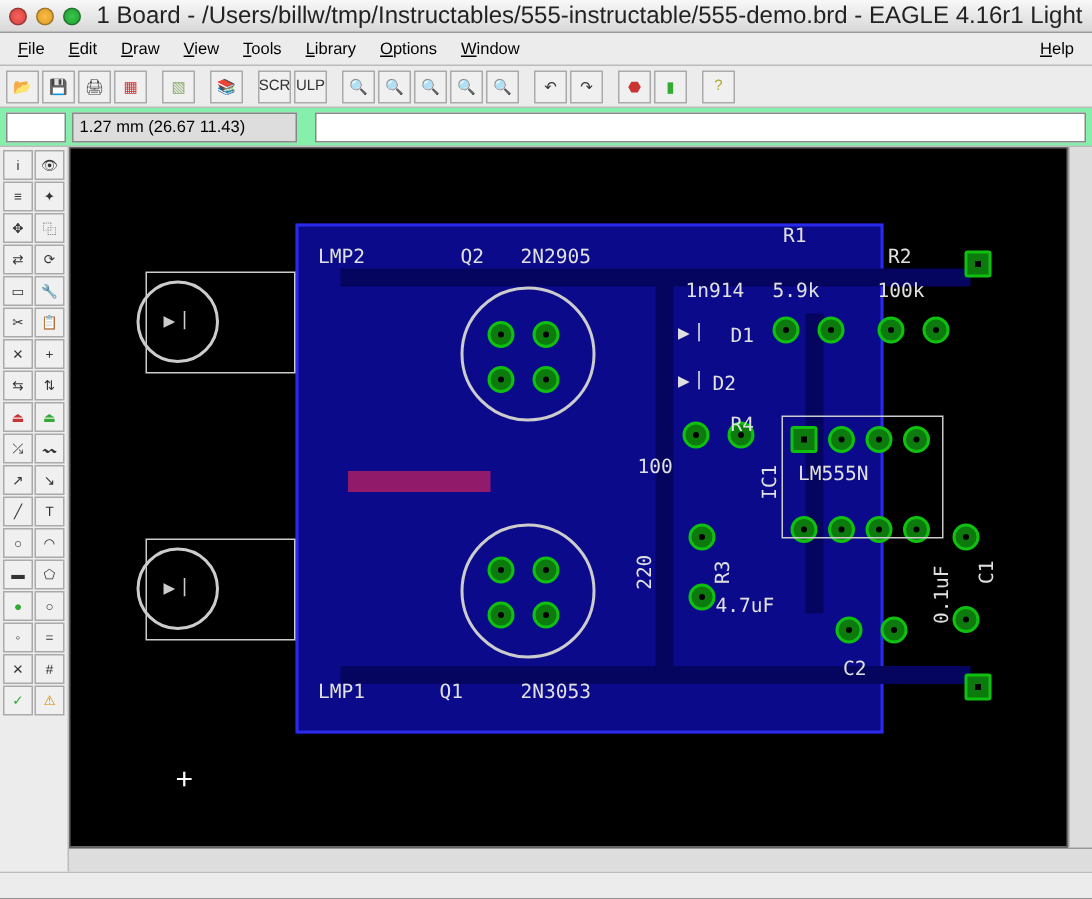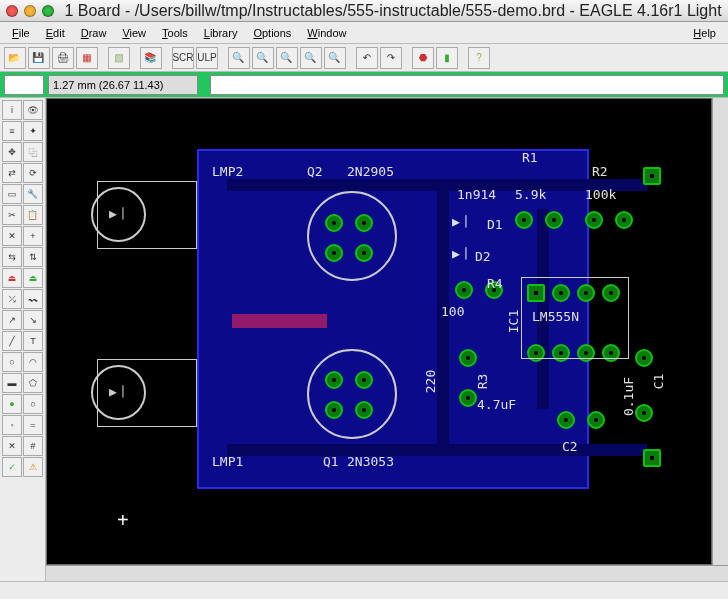--- a/index.html
+++ b/index.html
@@ -11,21 +11,21 @@
 .tl.yel{background:radial-gradient(#fdbc40,#d89d2d)}
 .tl.grn{background:radial-gradient(#34c749,#279a36)}
 .title{flex:1;text-align:center;font-size:16px;color:#222}
 .menubar{height:22px;background:#ececec;border-bottom:1px solid #bbb;display:flex;align-items:center;padding:0 6px;gap:4px}
 .menubar span{padding:2px 6px;cursor:default}
 .menubar span u{text-decoration:underline}
 .menubar .spacer{flex:1}
 .toolbar{height:28px;background:#ececec;border-bottom:1px solid #bbb;display:flex;align-items:center;padding:2px 4px;gap:2px}
 .tb{width:22px;height:22px;background:#f0f0f0;border:1px solid #aaa;display:flex;align-items:center;justify-content:center;font-size:10px;color:#333}
 .tb.sep{width:6px;border:none;background:none}
-.row2{height:26px;background:#22c55e;border-bottom:1px solid #bbb;display:flex;align-items:center;padding:2px 4px;gap:4px}
+.row2{height:26px;background:#86efac;border-bottom:1px solid #bbb;display:flex;align-items:center;padding:2px 4px;gap:4px}
 .layersel{width:40px;height:20px;background:#fff;border:1px solid #888}
 .coord{width:150px;height:20px;background:#ddd;border:1px solid #888;display:flex;align-items:center;padding:0 4px;font-size:11px}
 .cmdline{flex:1;height:20px;background:#fff;border:1px solid #888;margin-left:8px}
 .workarea{display:flex;height:calc(599px - 22px - 22px - 28px - 26px - 18px)}
 .toolpal{width:46px;background:#ececec;border-right:1px solid #bbb;display:grid;grid-template-columns:1fr 1fr;gap:1px;padding:2px;align-content:start}
 .tp{width:20px;height:20px;background:#f0f0f0;border:1px solid #aaa;display:flex;align-items:center;justify-content:center;font-size:9px;color:#333}
 .canvaswrap{flex:1;display:flex;flex-direction:column}
 .canvas{flex:1;background:#000;position:relative;overflow:hidden;border:1px solid #666}
 .scroll-v{width:16px;background:#ddd;border-left:1px solid #999}
 .scroll-h{height:16px;background:#ddd;border-top:1px solid #999}
@@ -197,31 +197,31 @@
           <div class="pad" style="left:438px;top:200px"></div>
           <div class="pad" style="left:438px;top:255px"></div>
 
           <div class="pad padsq" style="left:446px;top:18px"></div>
           <div class="pad padsq" style="left:446px;top:300px"></div>
 
           <div class="silk" style="left:15px;top:15px">LMP2</div>
           <div class="silk" style="left:15px;top:305px">LMP1</div>
           <div class="silk" style="left:110px;top:15px">Q2</div>
           <div class="silk" style="left:150px;top:15px">2N2905</div>
-          <div class="silk" style="left:126px;top:305px">Q1</div>
+          <div class="silk" style="left:96px;top:305px">Q1</div>
           <div class="silk" style="left:150px;top:305px">2N3053</div>
           <div class="silk" style="left:260px;top:38px">1n914</div>
           <div class="silk" style="left:290px;top:68px">D1</div>
           <div class="silk" style="left:278px;top:100px">D2</div>
           <div class="silk" style="left:325px;top:1px">R1</div>
           <div class="silk" style="left:318px;top:38px">5.9k</div>
           <div class="silk" style="left:395px;top:15px">R2</div>
           <div class="silk" style="left:388px;top:38px">100k</div>
           <div class="silk" style="left:290px;top:127px">R4</div>
-          <div class="silk" style="left:244px;top:155px">100</div>
+          <div class="silk" style="left:228px;top:155px">100</div>
           <div class="silk" style="left:335px;top:160px">LM555N</div>
           <div class="silk" style="left:305px;top:165px;transform:rotate(-90deg)">IC1</div>
           <div class="silk" style="left:222px;top:225px;transform:rotate(-90deg)">220</div>
           <div class="silk" style="left:278px;top:225px;transform:rotate(-90deg)">R3</div>
           <div class="silk" style="left:280px;top:248px">4.7uF</div>
           <div class="silk" style="left:365px;top:290px">C2</div>
           <div class="silk" style="left:454px;top:225px;transform:rotate(-90deg)">C1</div>
           <div class="silk" style="left:412px;top:240px;transform:rotate(-90deg)">0.1uF</div>
 
           <div class="silk" style="left:255px;top:64px">▶丨</div>

